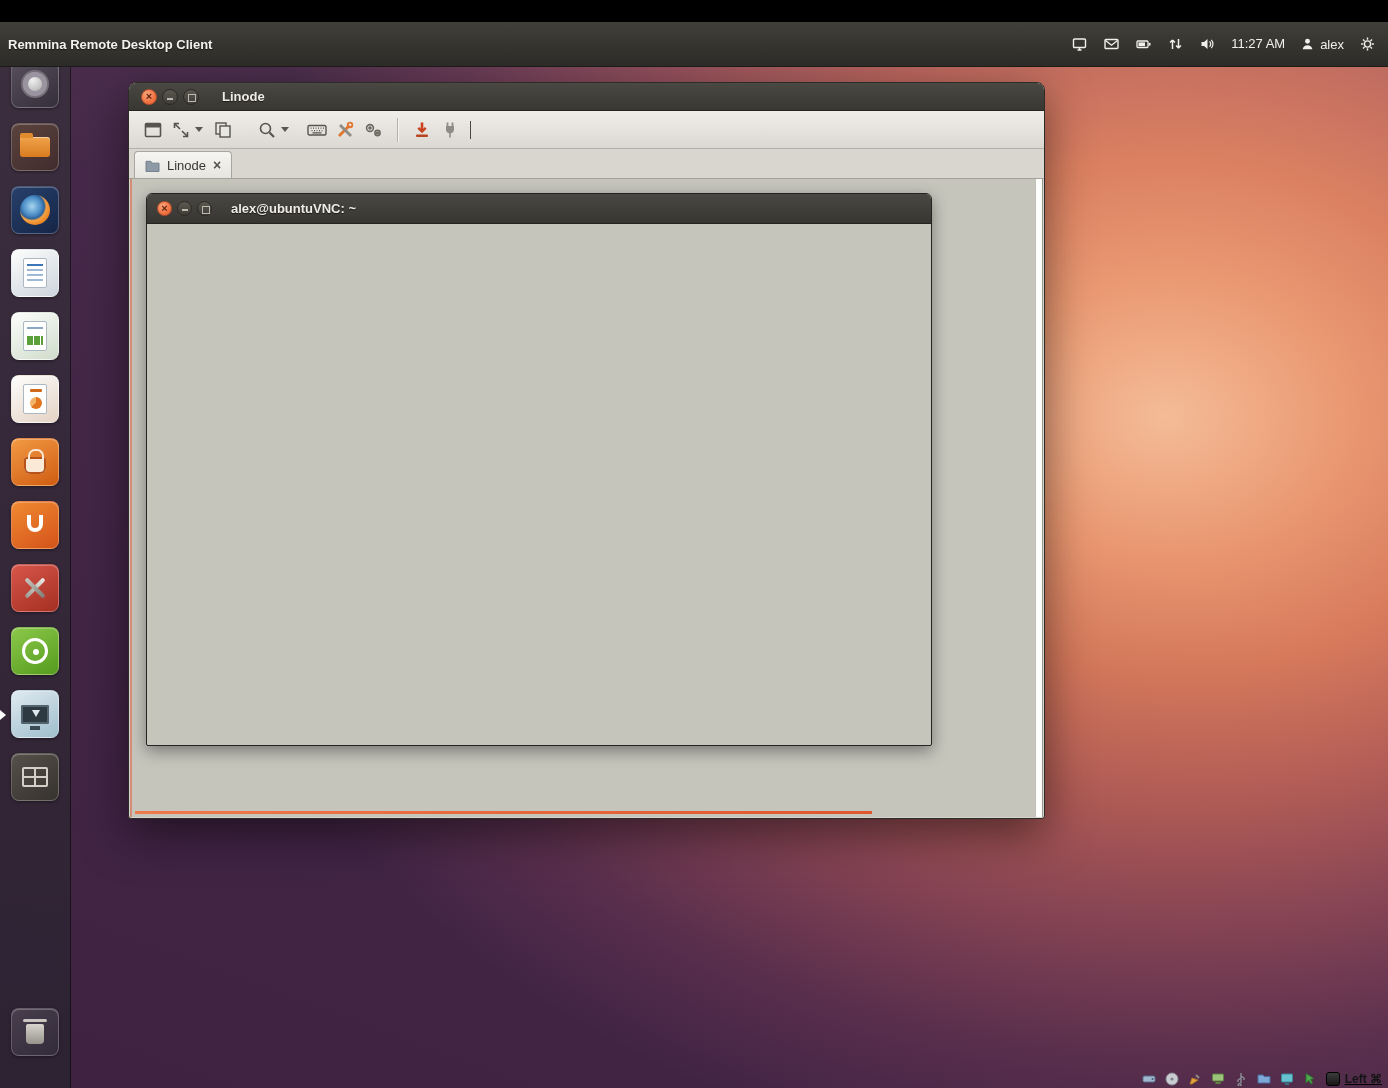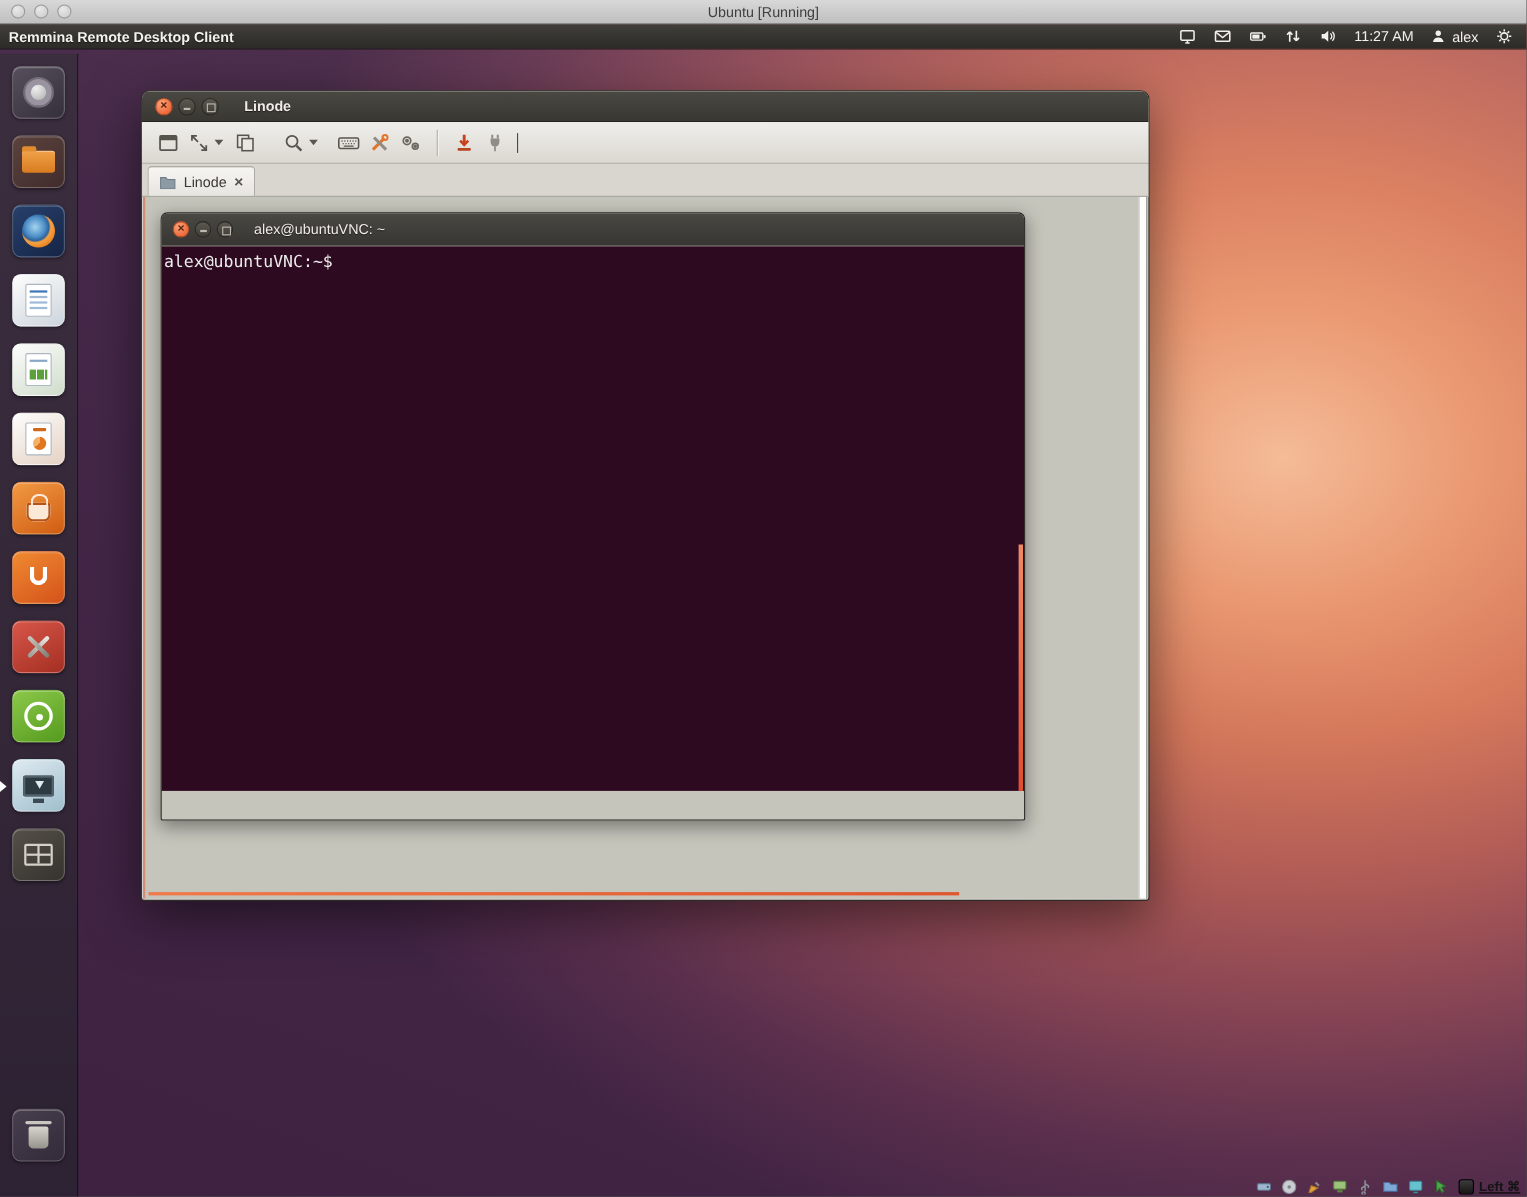--- a/index.html
+++ b/index.html
@@ -8,21 +8,21 @@
 
   
   .mac-titlebar{position:absolute;left:0;top:0;width:100%;height:22px;
     background:linear-gradient(#d8d8d8,#bfbfbf);border-bottom:1px solid #9a9a9a;z-index:50;}
   .traffic-lights{position:absolute;left:10px;top:4px;display:flex;gap:8px;}
   .tl{width:13px;height:13px;border-radius:50%;border:1px solid #9b9b9b;
     background:radial-gradient(circle at 35% 30%, #e9e9e9,#c8c8c8);}
   .mac-title{position:absolute;left:0;right:0;top:3px;text-align:center;font-size:13px;color:#404040;font-weight:500;}
 
   
-  .ubuntu-panel{position:absolute;left:0;top:22px;width:100%;height:23px;
+  .ubuntu-panel{position:absolute;left:0;top:22px;width:100%;height:45px;
     background:linear-gradient(#413f3a,#2d2b27);border-bottom:1px solid #1c1b18;z-index:40;
     display:flex;align-items:center;justify-content:space-between;}
   .panel-app-title{color:#f4f2ef;font-weight:bold;font-size:13px;padding-left:8px;text-shadow:0 1px 1px rgba(0,0,0,.6);}
   .panel-right{display:flex;align-items:flex-start;gap:15px;padding-right:12px;color:#f2f0ec;font-size:13px;}
   .panel-ind{display:flex;align-items:center;gap:5px;cursor:default;}
   .panel-ind svg{display:block;}
 
   
   .desktop{position:absolute;left:0;top:22px;width:1388px;height:1066px;z-index:1;
     background:
@@ -119,48 +119,40 @@
   .rm-content{position:absolute;left:1px;right:1px;top:96px;bottom:1px;background:#c6c5bc;
     border-left:2px solid rgba(223,86,50,.5);border-right:1px solid #9a978f;overflow:hidden;}
   .rm-scrollbar{position:absolute;right:0;top:0;width:7px;height:100%;background:#fdfdfc;border-left:1px solid #c2bfb8;cursor:pointer;}
   .artifact-h{position:absolute;left:3px;bottom:3px;width:737px;height:3px;background:linear-gradient(90deg,#ef7a4a,#df5630);}
 
   
   .terminal{position:absolute;left:14px;top:14px;width:786px;height:553px;
     border:1px solid #262420;border-radius:6px 6px 2px 2px;box-shadow:0 5px 16px rgba(0,0,0,.4);}
   .term-titlebar{height:30px;border-radius:5px 5px 0 0;background:linear-gradient(#4a4843,#383632);
     display:flex;align-items:center;padding-left:10px;border-bottom:1px solid #26241f;}
-  .term-title{color:#efece8;font-size:13px;font-weight:normal;margin-left:14px;text-shadow:0 1px 1px rgba(0,0,0,.6);}
+  .term-title{color:#efece8;font-size:13px;font-weight:bold;margin-left:14px;text-shadow:0 1px 1px rgba(0,0,0,.6);}
   .term-menubar{height:26px;background:linear-gradient(#4d4a44,#413e39);display:flex;align-items:center;padding-left:8px;border-bottom:1px solid #2e2c28;}
   .term-menu-item{color:#f2f0ec;font-size:13.5px;padding:0 8px;cursor:pointer;}
   .term-body{position:relative;height:495px;background:#2d0a20;font-family:"DejaVu Sans Mono", monospace;
     font-size:15px;color:#ececeb;padding:5px 2px;cursor:text;}
   .artifact-v{position:absolute;right:1px;top:271px;width:4px;height:224px;background:linear-gradient(#f08a64,#de4f2d);}
 
   
   .vbox-status{position:absolute;right:6px;bottom:2px;z-index:60;display:flex;align-items:center;gap:8px;text-decoration:underline;}
   .vb-ico{width:15px;height:15px;display:flex;align-items:center;justify-content:center;cursor:pointer;}
   .vb-hostkey{display:flex;align-items:center;gap:5px;font-size:12px;color:#141414;font-weight:bold;}
   .vb-keybox{width:14px;height:14px;border-radius:3px;background:linear-gradient(#3c3c3c,#161616);border:1px solid #000;}
 </style>
 </head>
 <body>
 
 <div class="screen">
 
   <div class="desktop"></div>
 
-  <div class="mac-titlebar">
-    <div class="traffic-lights">
-      <span class="tl"></span>
-      <span class="tl"></span>
-      <span class="tl"></span>
-    </div>
-    <div class="mac-title">Ubuntu [Running]</div>
-  </div>
 
   <div class="ubuntu-panel">
     <div class="panel-app-title">Remmina Remote Desktop Client</div>
     <div class="panel-right">
       <span class="panel-ind">
         <svg width="17" height="16" viewBox="0 0 16 16">
             <g fill="none" stroke="#f2f0ec" stroke-width="1.4">
               <rect x="2" y="3" width="12" height="8.5" rx="1"></rect>
               <path d="M6 14h4M8 11.5V14"></path>
             </g>
@@ -362,24 +354,20 @@
 
     <div class="rm-content">
 
       <div class="terminal">
         <div class="term-titlebar">
           <span class="wbtn wbtn-close" style="width:15px;height:15px;">×</span>
           <span class="wbtn wbtn-gray wbtn-min" style="width:15px;height:15px;"></span>
           <span class="wbtn wbtn-gray wbtn-max" style="width:15px;height:15px;"></span>
           <span class="term-title">alex@ubuntuVNC: ~</span>
         </div>
-        <div class="term-body">
-          <span>alex@ubuntuVNC:~$</span>
-          <span class="artifact-v"></span>
-        </div>
       </div>
 
       <span class="rm-scrollbar"></span>
       <span class="artifact-h"></span>
     </div>
   </div>
 
   <div class="vbox-status">
     <span class="vb-ico">
       <svg width="14" height="14" viewBox="0 0 14 14">

